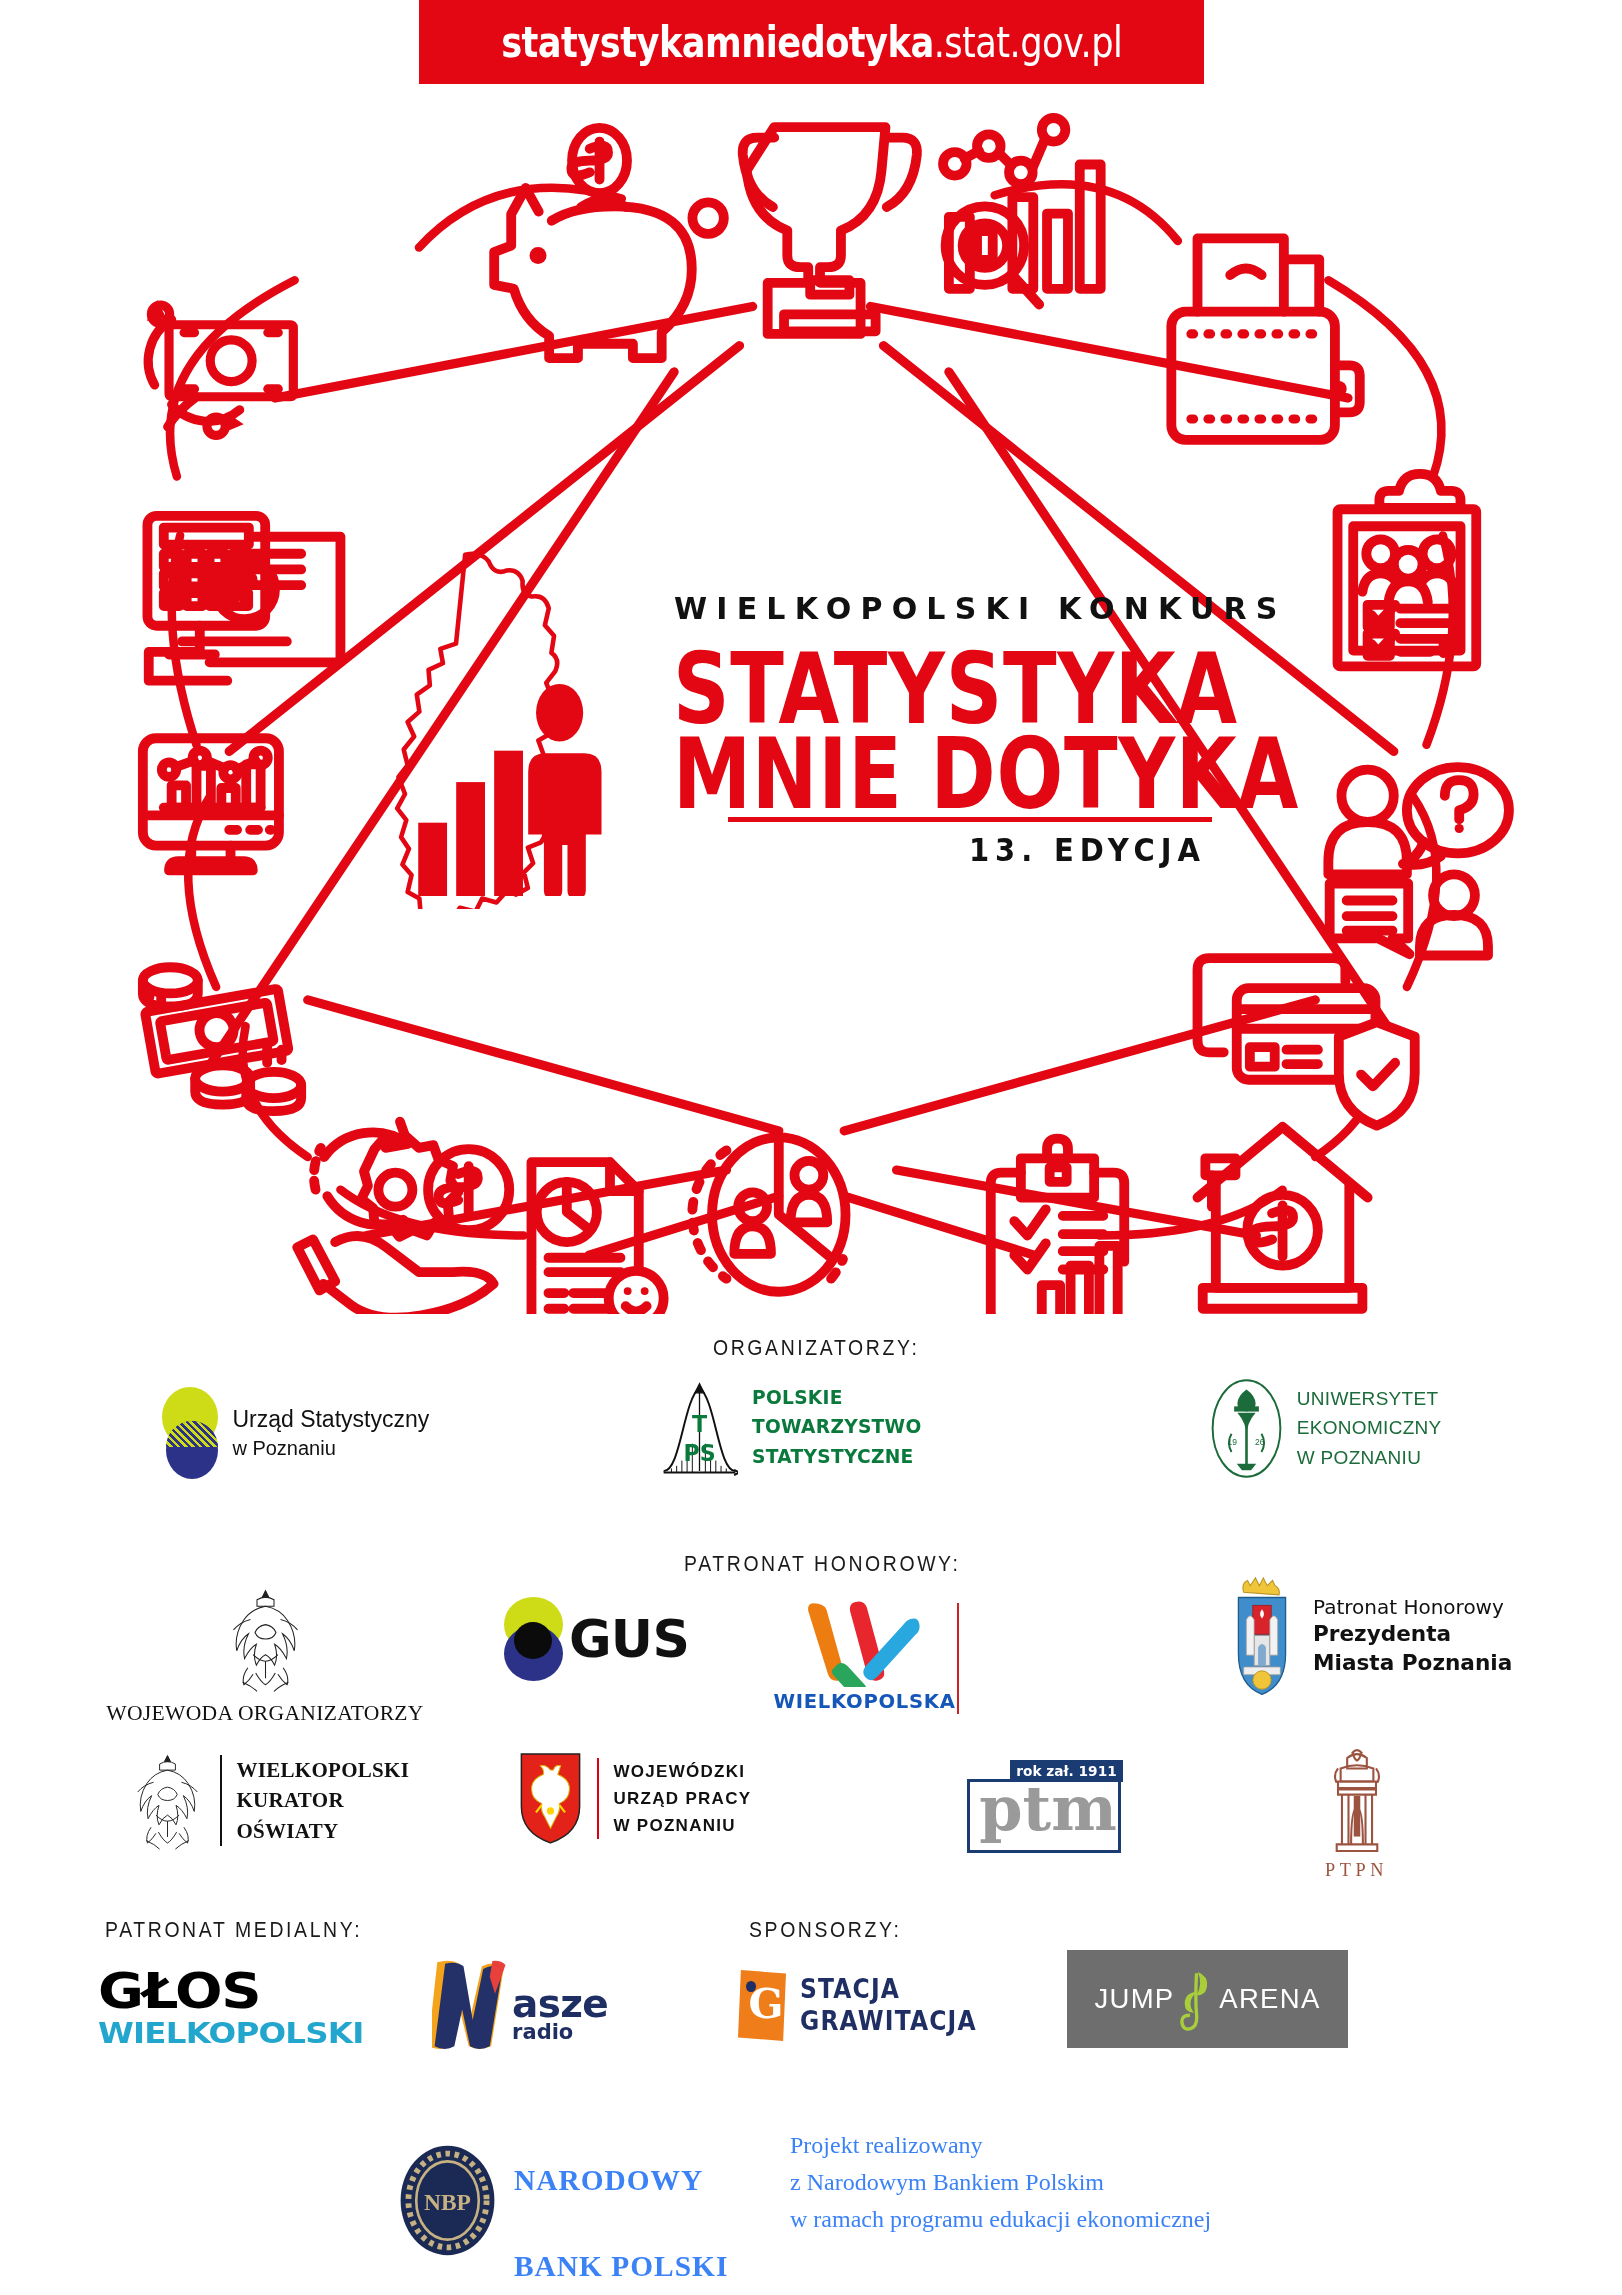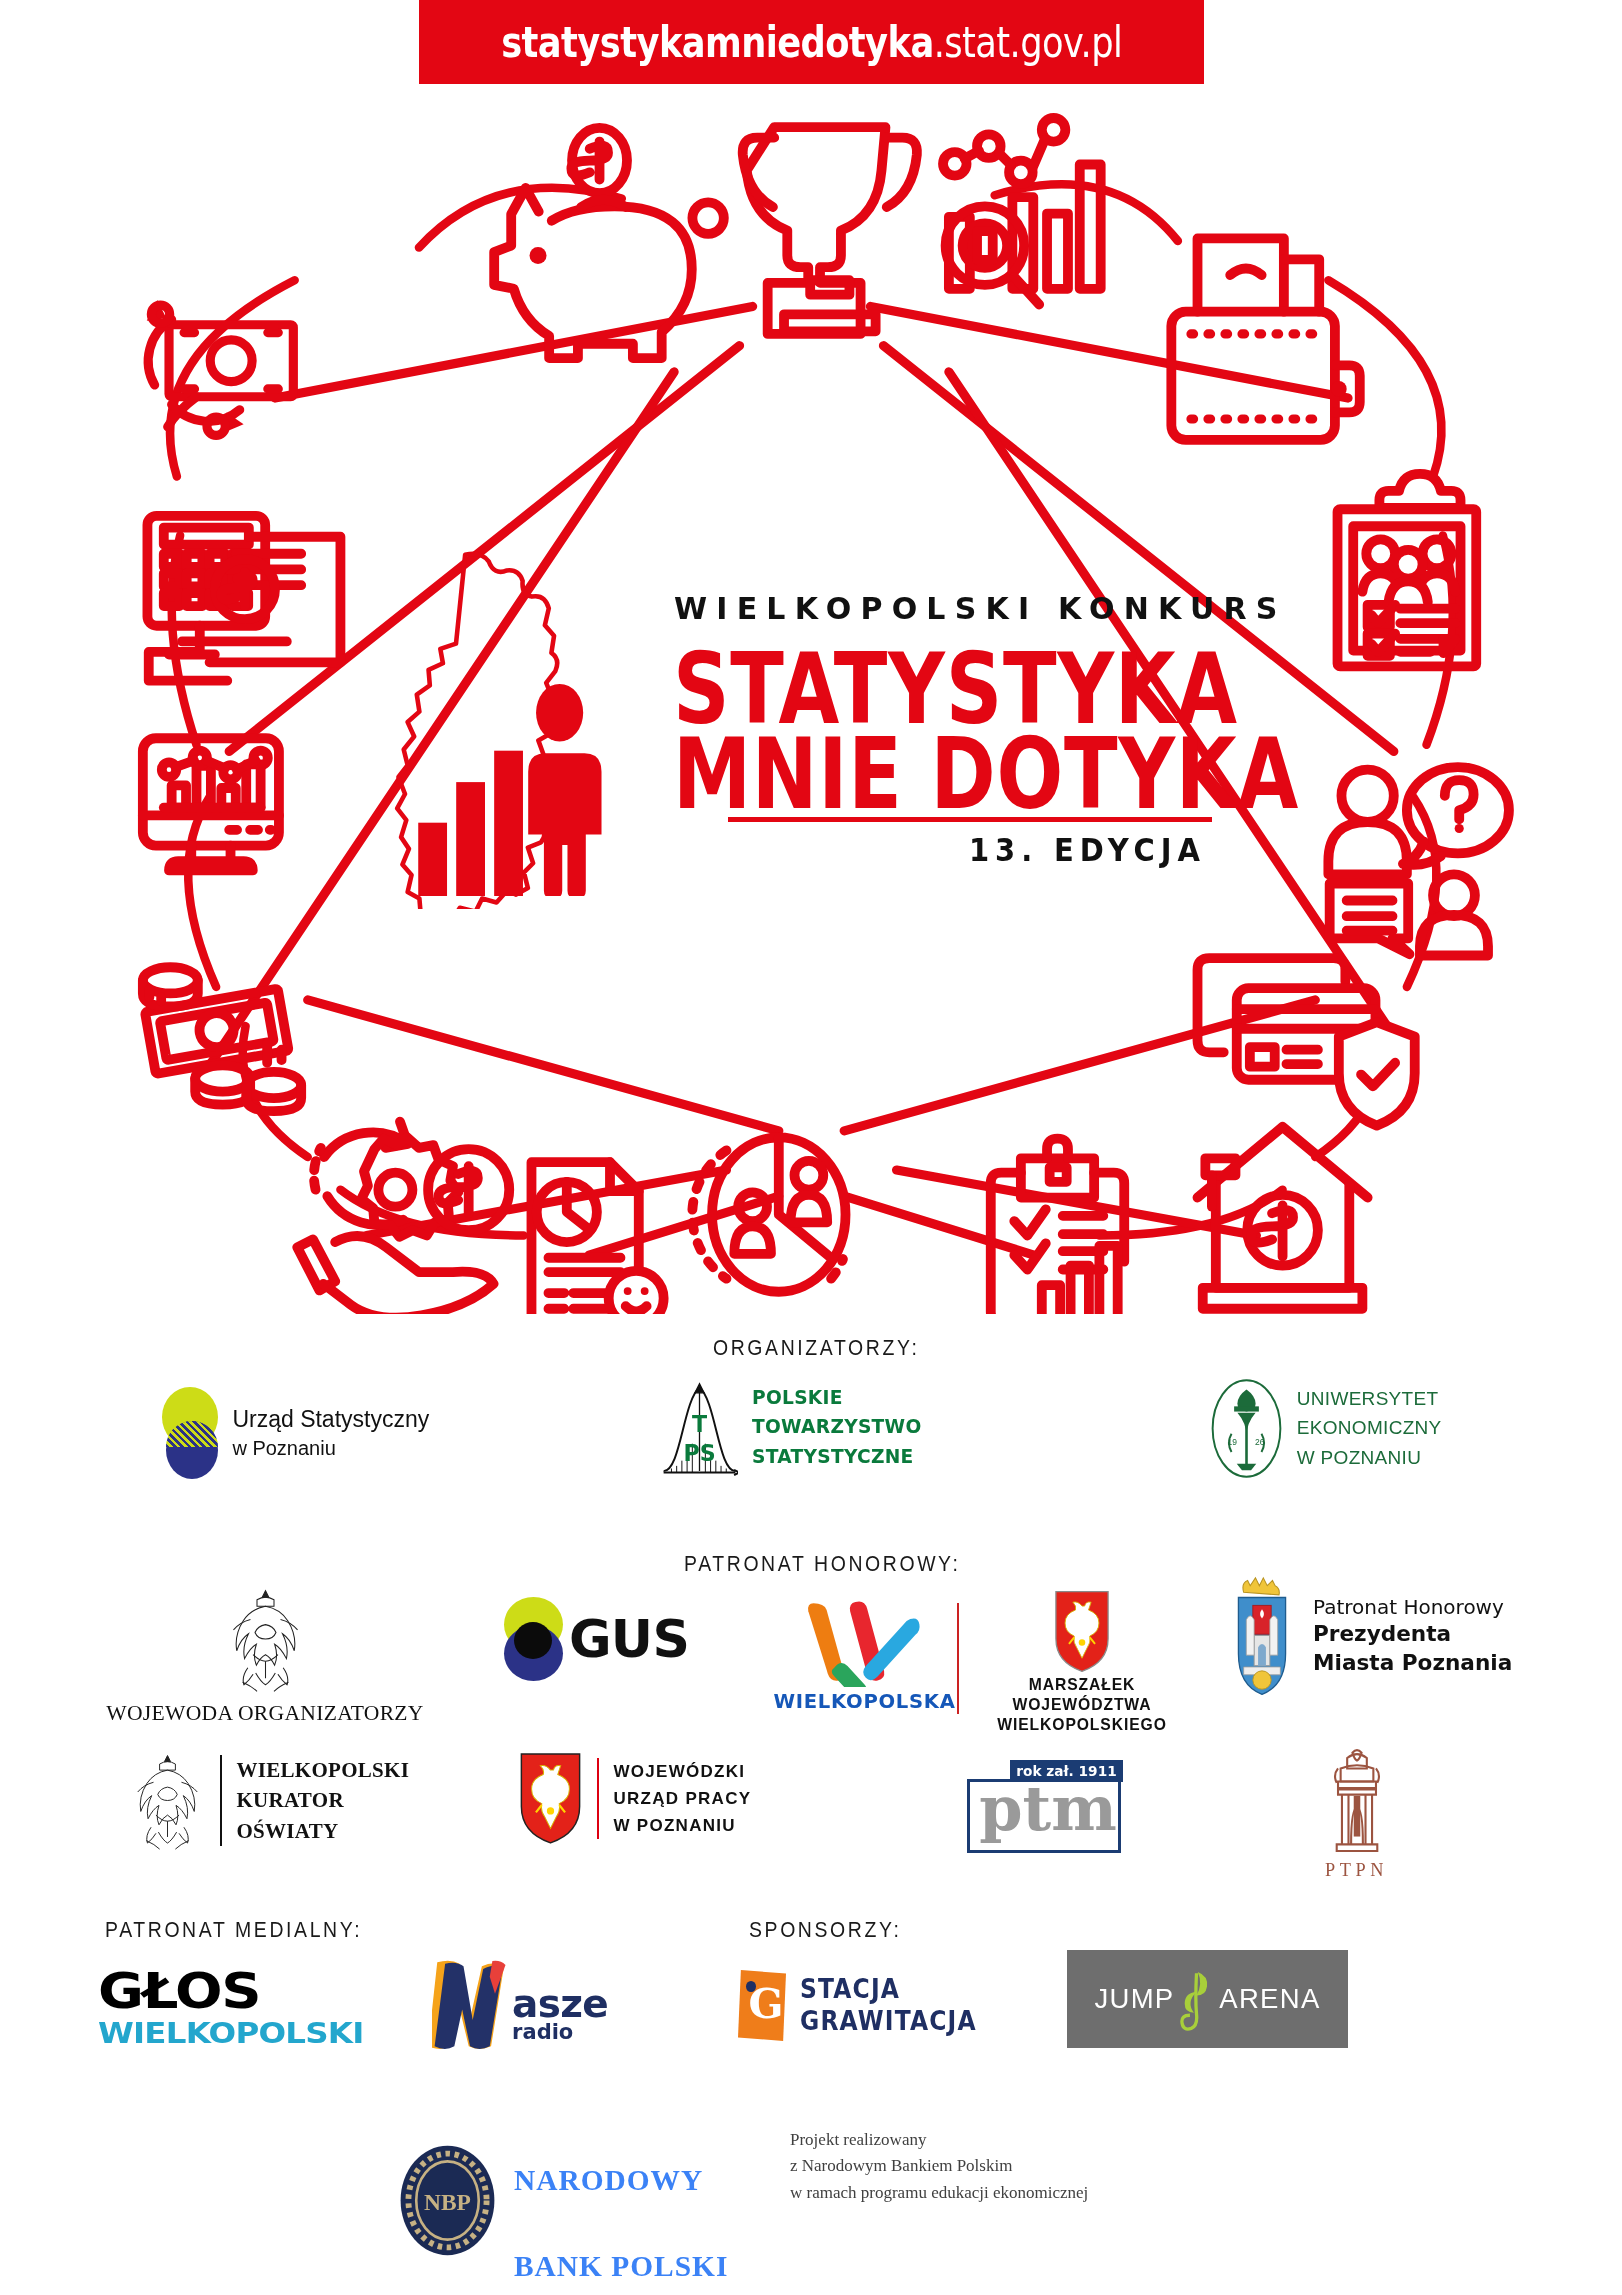--- a/index.html
+++ b/index.html
@@ -189,21 +189,21 @@
     font-family:"DejaVu Sans",sans-serif;font-weight:bold;font-size:30px;color:#2f3f8f;
     letter-spacing:0px;transform:scaleX(1.05);transform-origin:left;position:absolute;left:5.2px;top:60px;
   }
 
   
   .nbp{position:absolute;display:flex;align-items:center;}
   .nbp .coin{position:relative;width:99px;height:111px;flex:0 0 auto;}
   .nbp .t{margin-left:17px;line-height:1.28;}
   .nbp .t div{font-family:"Liberation Serif",serif;font-weight:bold;font-size:29.4px;letter-spacing:1px;color:#3b82f6;margin-top:48px;}
   .nbp-note{position:absolute;line-height:1.55;}
-  .nbp-note div{font-family:"Liberation Serif",serif;font-size:17px;color:#404040;}
+  .nbp-note div{font-family:"Liberation Serif",serif;font-size:24px;color:#3b82f6;}
 </style>
 </head>
 <body>
 
 <div class="poster">
 
   <div class="urlbar">
     <div class="u1"><span>statystykamniedotyka</span><span class="u2">.stat.gov.pl</span></div>
   </div>
 
@@ -568,33 +568,20 @@
       <path d="M22 22 q-10 0 -8 12 l30 96 q4 12 16 10 q10 -2 8 -14 l-26 -94 q-4 -10 -20 -10z" fill="#ee7d11"></path>
       <path d="M86 20 q14 -4 18 10 l26 96 q2 12 -10 14 q-12 2 -16 -10 l-26 -96 q-2 -12 8 -14z" fill="#e8262e"></path>
       <path d="M170 46 q12 -4 14 8 q2 10 -6 16 l-58 64 q-10 10 -18 2 q-8 -8 0 -18 l58 -64 q4 -6 10 -8z" fill="#29a8e0"></path>
       <path d="M54 120 q10 -12 20 -2 l26 28 q8 10 -2 18 q-10 8 -18 -2 l-26 -28 q-8 -8 0 -14z" fill="#2aa55c"></path>
     </svg>
     <div class="wlk-word">WIELKOPOLSKA</div>
   </div>
 
   <div class="divider-v" style="left:957px;top:1603px;height:111px;"></div>
 
-  <div class="mar" style="left:1000px;top:1589px;width:164px;">
-    <svg width="60" height="85" viewBox="0 0 92 130">
-      <path d="M6 4 l80 0 l0 72 q0 36 -40 50 q-40 -14 -40 -50 z" fill="#e32219" stroke="#8a8a8a" stroke-width="2"></path>
-      <g fill="#fff" stroke="#d8b000" stroke-width="1.4">
-        <path d="M46 26 q-6 -8 -14 -6 q6 6 4 12 q-16 6 -16 20 q0 14 14 20 q-2 10 4 18 q4 8 8 16 q4 -8 8 -16 q6 -8 4 -18 q14 -6 14 -20 q0 -14 -16 -20 q2 -6 4 -12 q-8 -2 -10 6z"></path>
-      </g>
-      <circle cx="46" cy="82" r="5" fill="#ffd400"></circle>
-      <path d="M34 74 l-8 10 M58 74 l8 10" stroke="#ffd400" stroke-width="3"></path>
-    </svg>
-    <div class="ln">MARSZAŁEK</div>
-    <div class="ln">WOJEWÓDZTWA</div>
-    <div class="ln">WIELKOPOLSKIEGO</div>
-  </div>
 
   <div class="tile" style="left:1224px;top:1570px;">
     <svg width="76" height="131" viewBox="0 0 116 200">
       <path d="M30 34 q-4 -14 6 -18 l4 8 l8 -12 l6 12 l6 -12 l6 12 l8 -8 l4 8 q8 4 6 14 z" fill="#f0c53a" stroke="#b99422" stroke-width="1.6"></path>
       <path d="M22 42 l72 0 l0 86 q0 48 -36 62 q-36 -14 -36 -62 z" fill="#3f8ecb" stroke="#1f5c8e" stroke-width="2"></path>
       <rect x="44" y="54" width="28" height="44" fill="#d8232a" stroke="#a11b20" stroke-width="1.4"></rect>
       <path d="M58 60 q-6 8 0 14 q6 -6 0 -14z" fill="#fff"></path>
       <rect x="46" y="100" width="24" height="46" fill="#e6e6e6" stroke="#999" stroke-width="1.4"></rect>
       <path d="M52 118 q6 -10 12 0 l0 28 l-12 0 z" fill="#7fa9cd"></path>
       <g fill="#f2f2f2" stroke="#9a9a9a" stroke-width="1.2">

